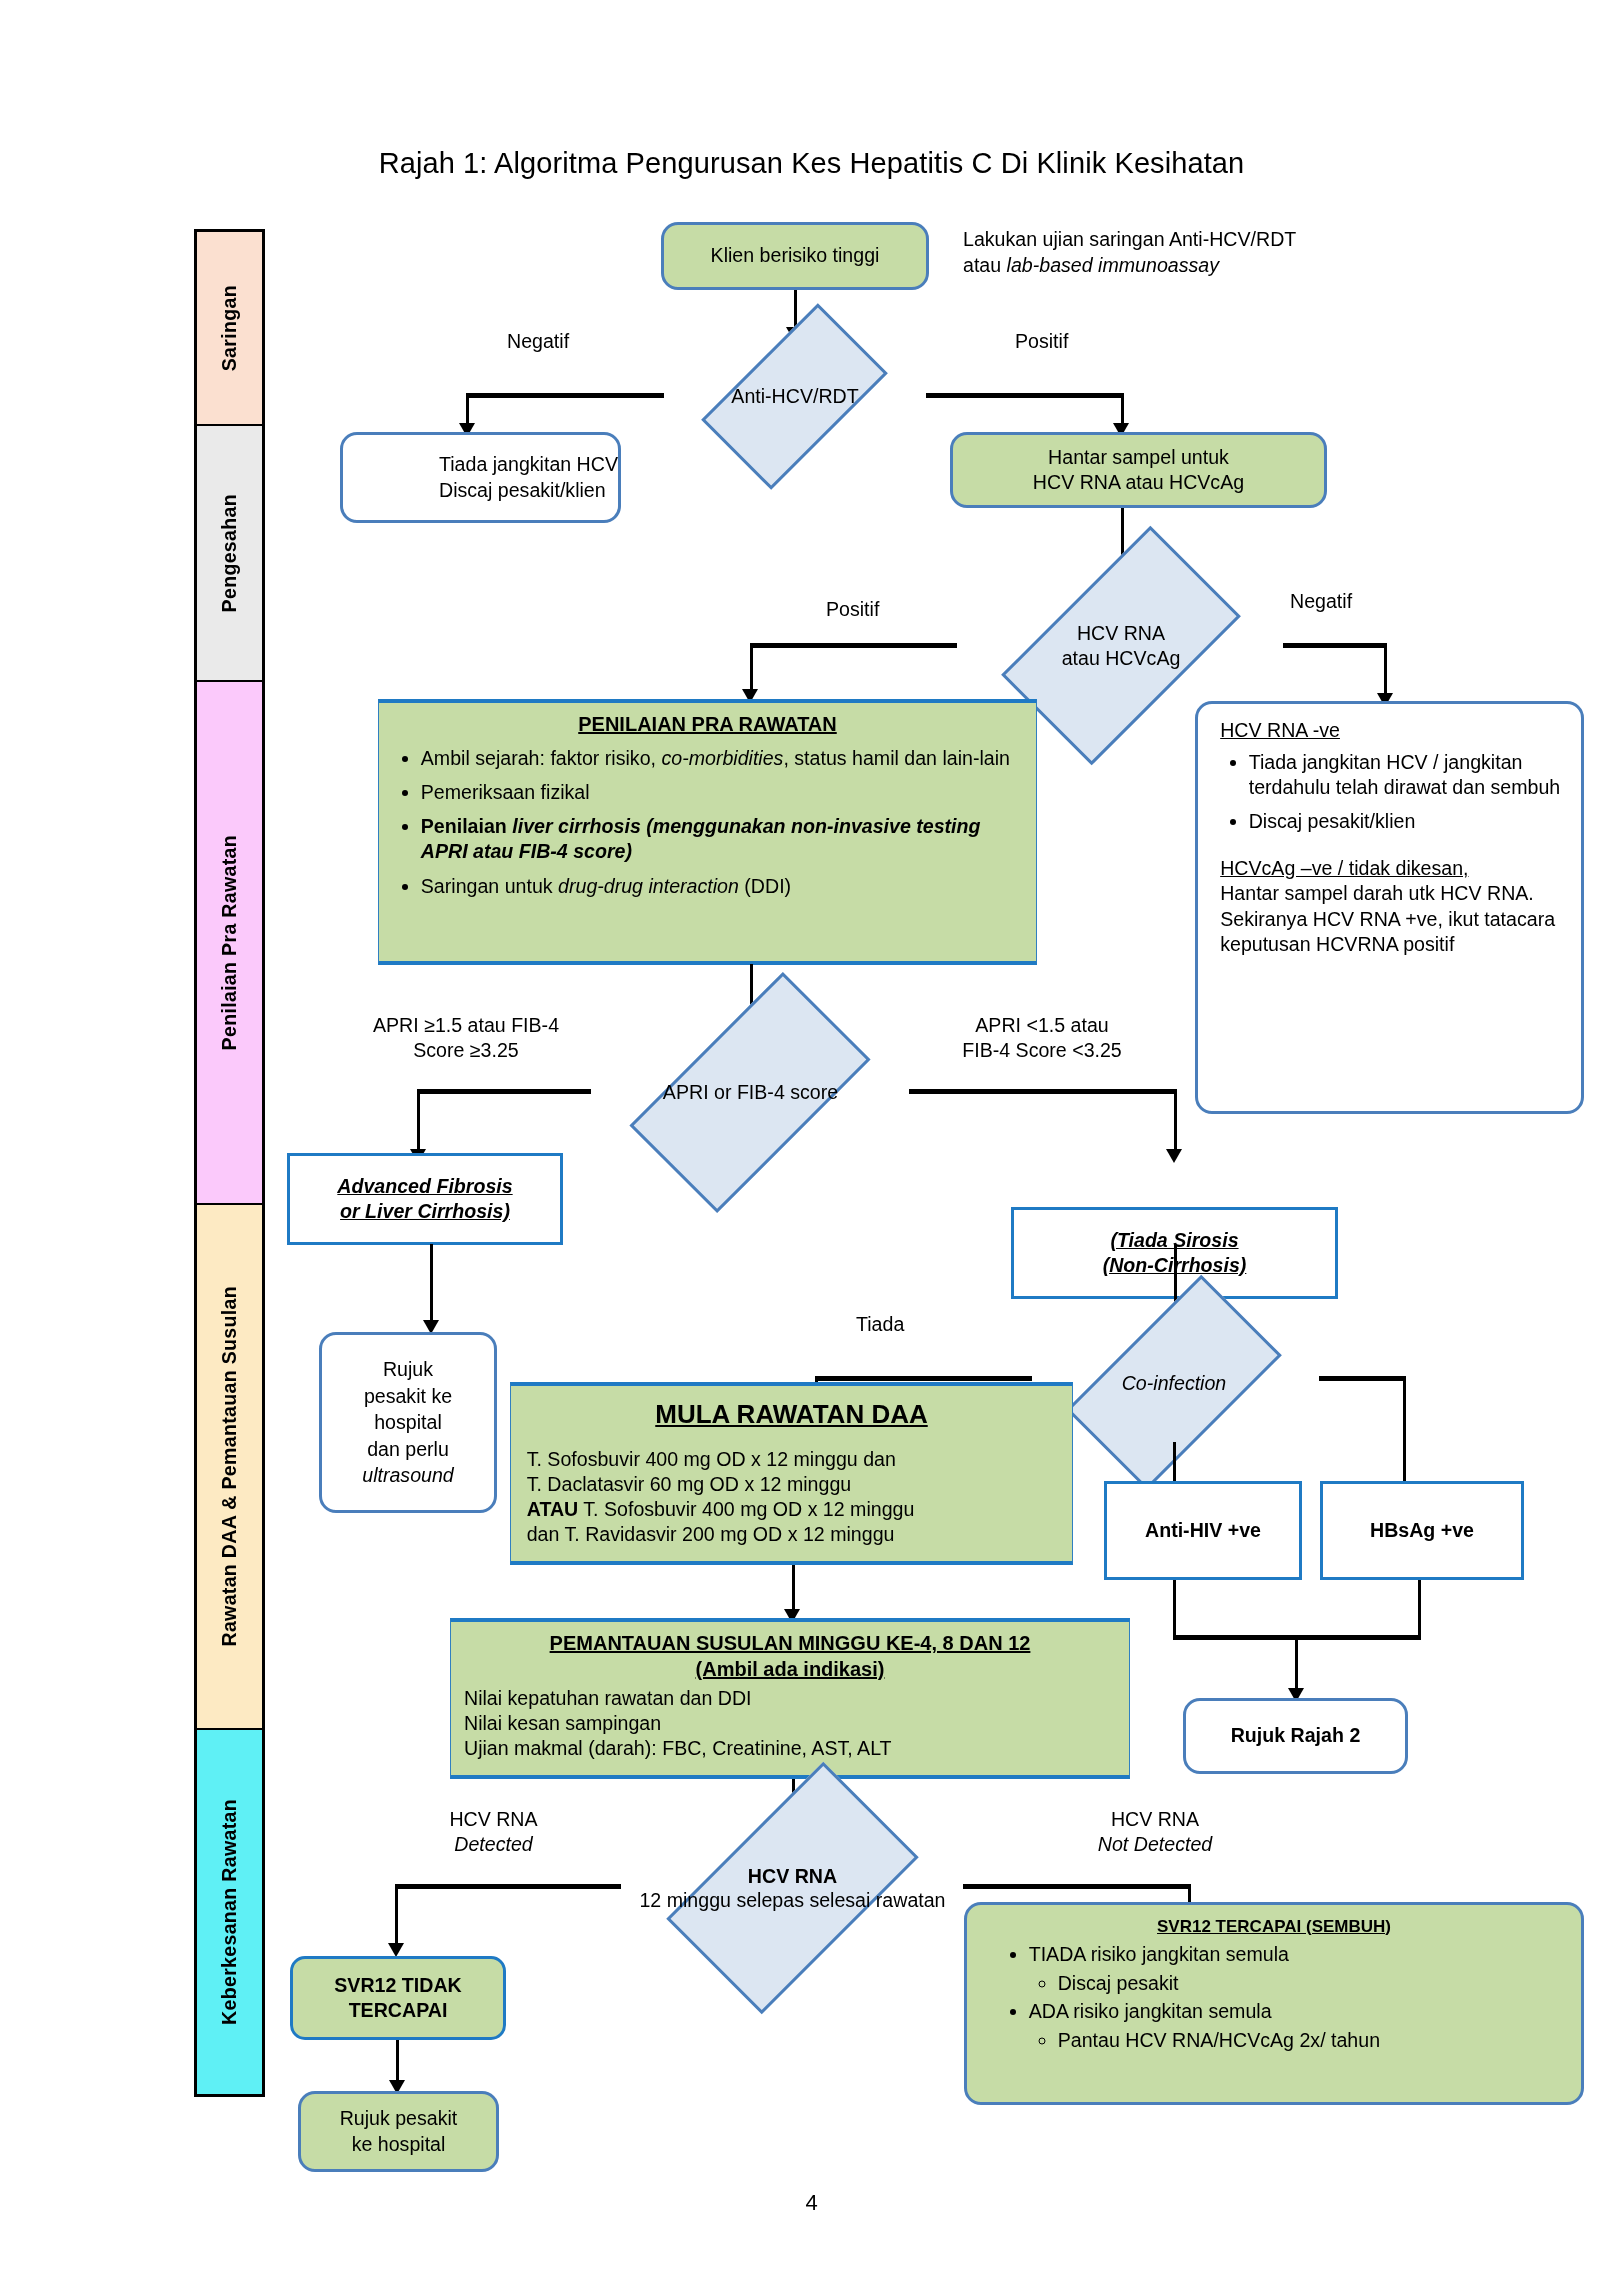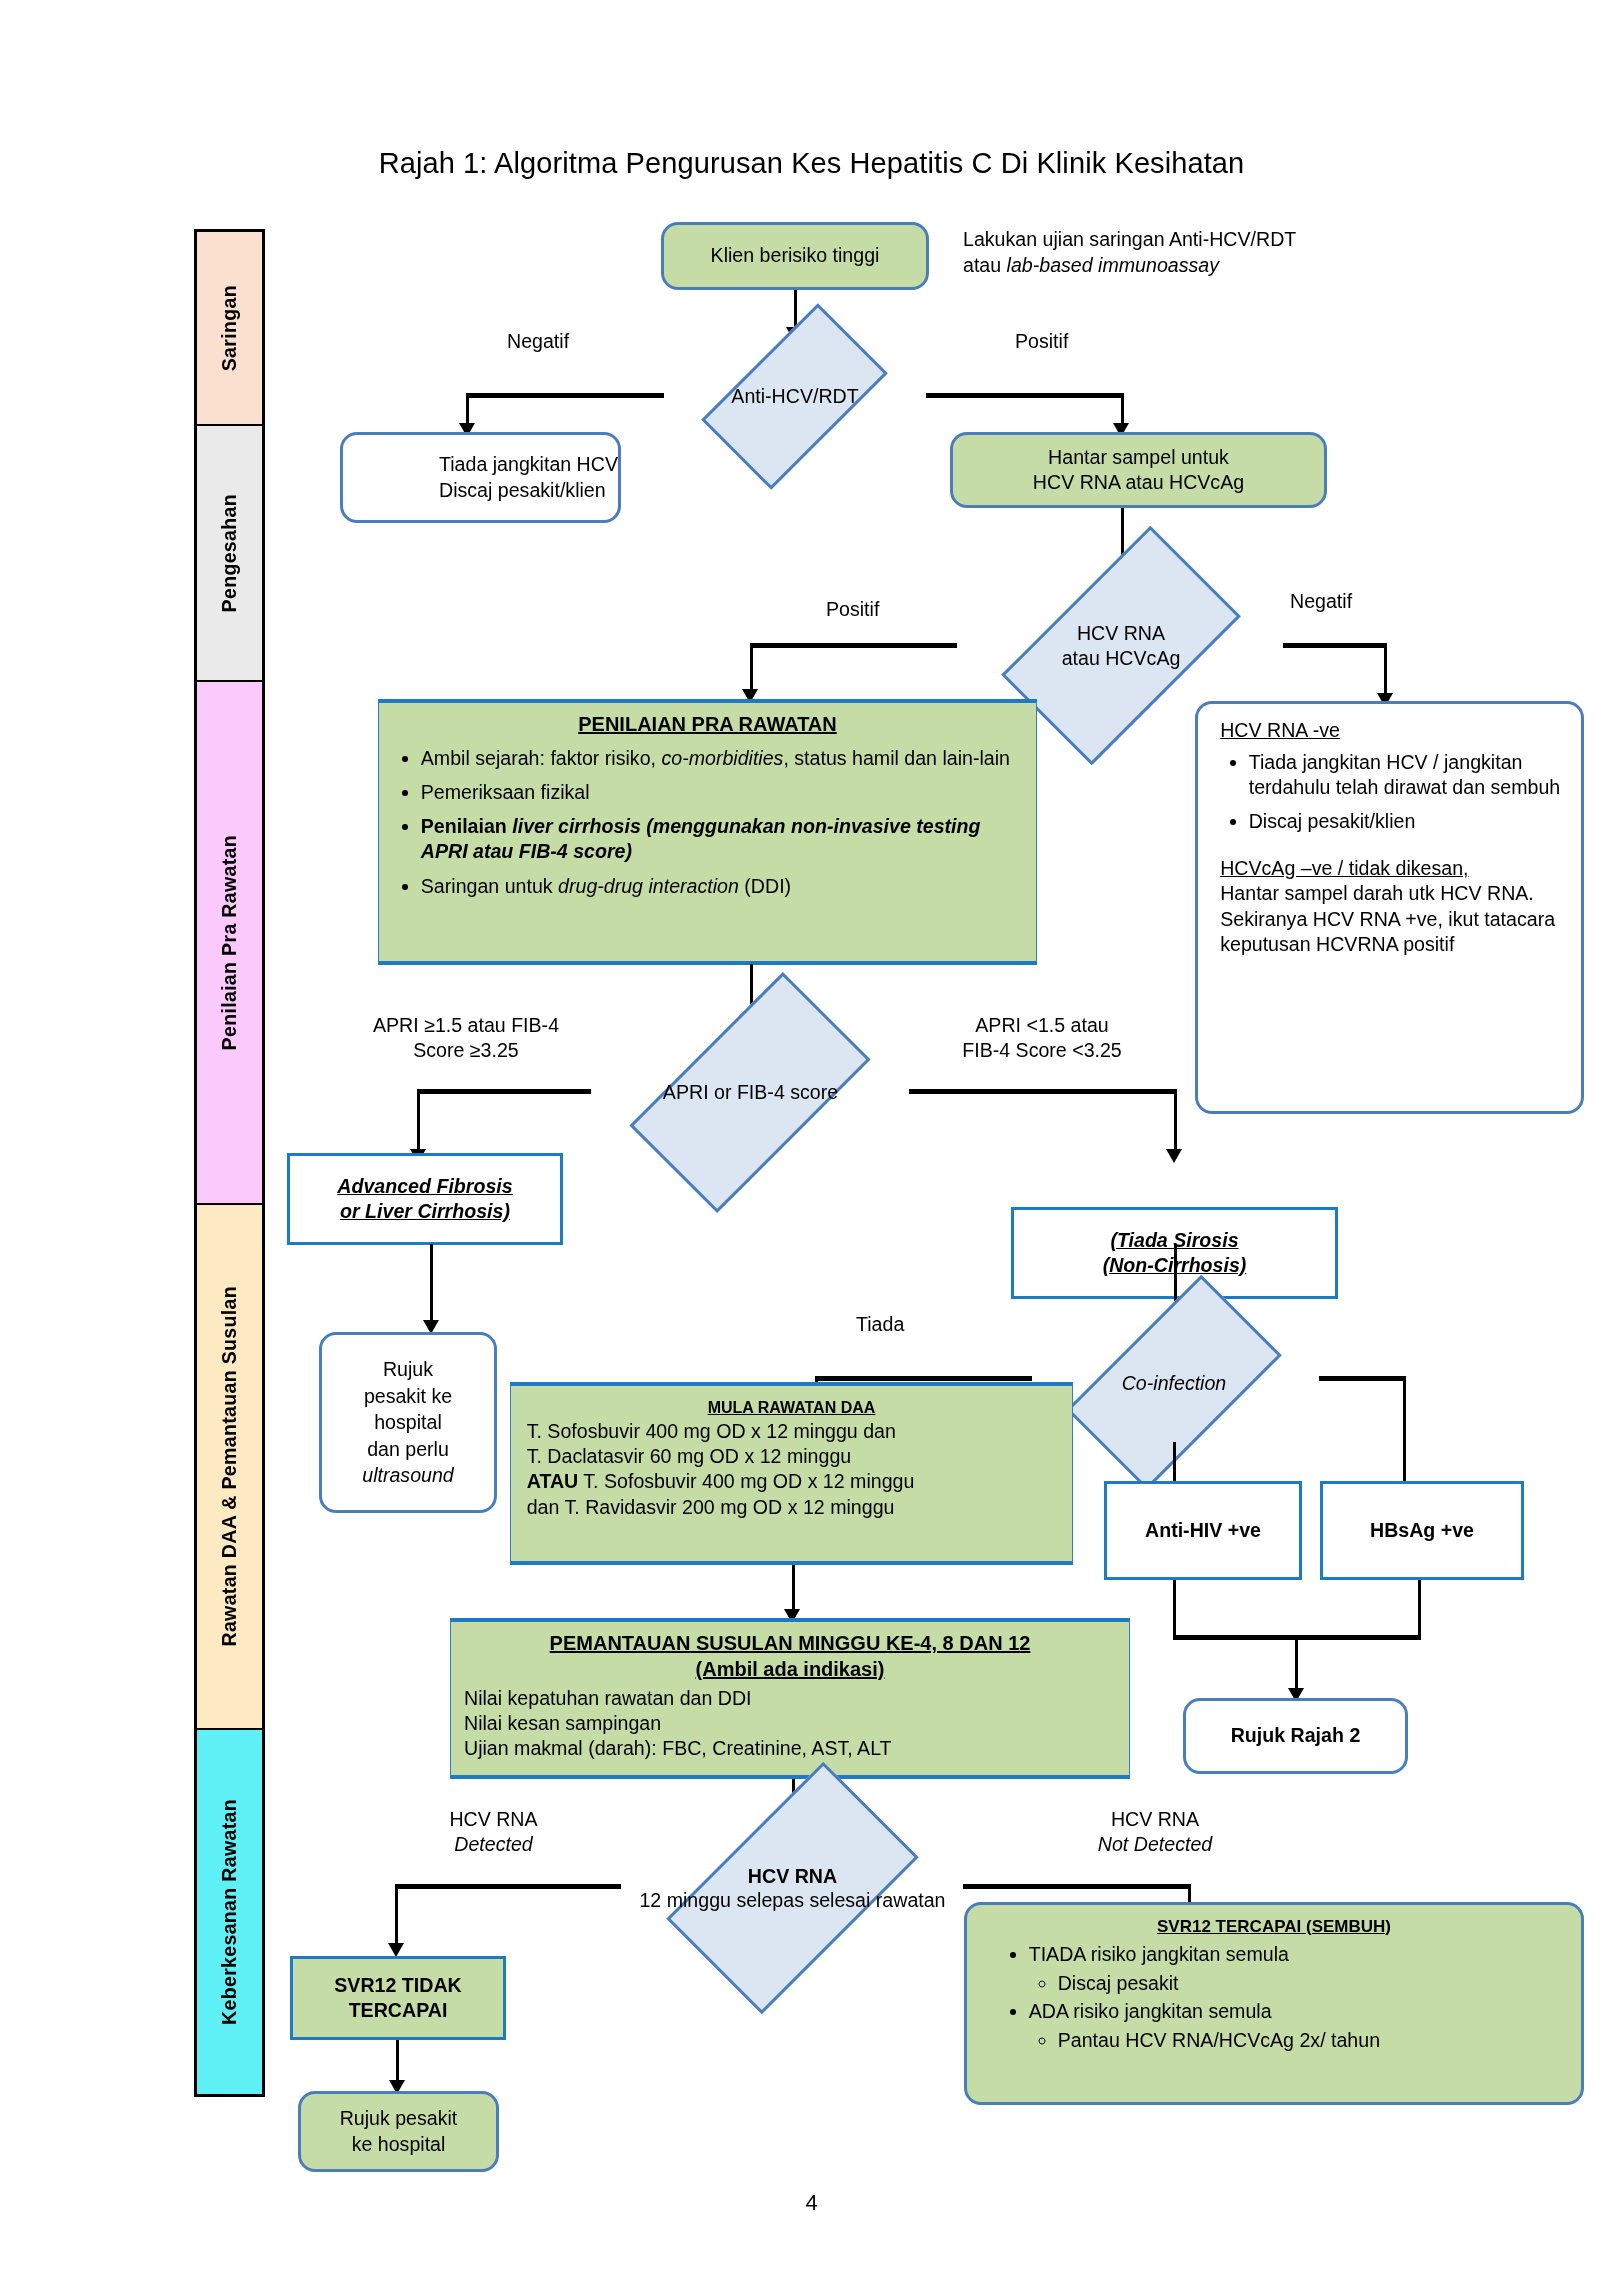--- a/index.html
+++ b/index.html
@@ -74,21 +74,21 @@
     border-radius: 17px;
   }
   .term.green { background: #c6dca6; }
   .term.white { background: #ffffff; }
 
   
   .rect {
     border: 3.3px solid #1f7ac4;
     background: #ffffff;
   }
-  .rect.green { background: #c6dca6; }
+  .rect.green { background: #c6dca6; border-radius: 15px; }
 
   
   .proc {
     background: #c6dca6;
     border: 1.3px solid #2f7fc1;
     border-top: 4.6px solid #1f7ac4;
     border-bottom: 4.6px solid #1f7ac4;
     display: block;
     padding: 9.2px 11.8px;
     text-align: left;
@@ -328,21 +328,21 @@
     <div class="shape" style="left:90px; top:-37px; width:114px; height:191px;"></div>
     <div class="lbl i">Co-infection</div>
   </div>
 
   <div class="elabel" style="left:856px; top:1312px;">Tiada</div>
   <div class="ln lnh thick" style="left:815px; top:1376px; width:217px;"></div>
   <div class="ln lnv" style="left:815px; top:1376px; height:67px;"></div>
   <div class="arw" style="left:808px; top:1434px;"></div>
 
   <div class="node proc" style="left:510px; top:1382px; width:563px; height:183px; padding:11.8px 15.7px;">
-    <span class="hd" style="font-size:16px; margin-bottom:1px;">MULA RAWATAN DAA</span>
+    <span class="hd" style="font-size:26px; margin-bottom:16px;">MULA RAWATAN DAA</span>
     <span class="plain">T. Sofosbuvir 400 mg OD x 12 minggu dan</span>
     <span class="plain">T. Daclatasvir 60 mg OD x 12 minggu</span>
     <span class="plain"><b>ATAU</b><span> T. Sofosbuvir 400 mg OD x 12 minggu</span></span>
     <span class="plain">dan T. Ravidasvir 200 mg OD x 12 minggu</span>
   </div>
 
   <div class="ln lnv" style="left:1173px; top:1442px; height:71px;"></div>
   <div class="arw" style="left:1166px; top:1499px;"></div>
 
   <div class="ln lnh thick" style="left:1319px; top:1376px; width:86px;"></div>

